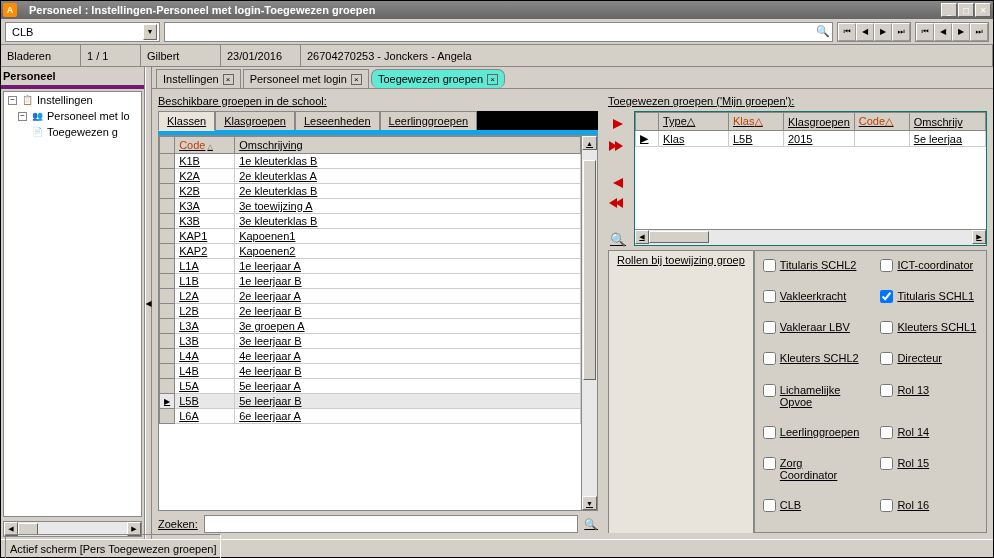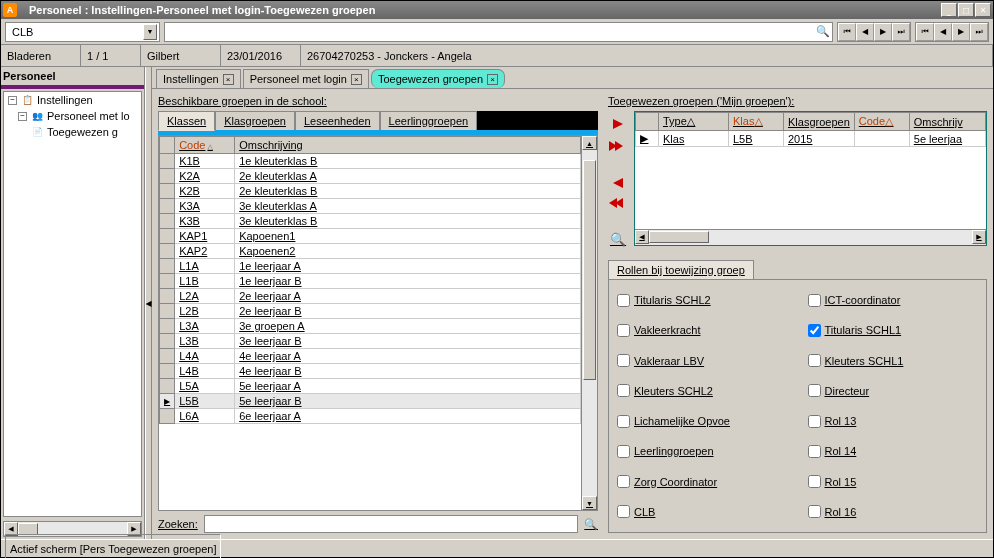--- a/index.html
+++ b/index.html
@@ -84,26 +84,26 @@
 .wand-btn { font-size: 13px; color: #008; }
 
 .assigned-grid-wrap { flex: 1; border: 1px solid #0f766e; background: #fff; display: flex; flex-direction: column; overflow: hidden; }
 .assigned-grid { flex: 1; overflow: auto; }
 .assigned-grid table { width: 100%; border-collapse: collapse; }
 .assigned-grid th { background: #d4d0c8; border: 1px solid #888; padding: 2px 4px; text-align: left; font-weight: normal; }
 .assigned-grid th.sorted { color: #c04000; }
 .assigned-grid td { border: 1px solid #ccc; padding: 1px 4px; }
 .ag-hscroll { height: 16px; background: #e8e8e8; border-top: 1px solid #888; display: flex; }
 
-.roles-section { margin-top: 14px; display: flex; flex-direction: column; flex: 1; }
+.roles-section { margin-top: 4px; display: flex; flex-direction: row; flex: 1; }
 .roles-tabs { display: flex; }
 .roles-tab { padding: 3px 8px; border: 1px solid #888; border-bottom: none; background: #d4d0c8; cursor: pointer; }
 .roles-tab.active { background: #e8e4dc; }
 .roles-grid { border: 1px solid #888; background: #d4d0c8; padding: 8px; flex: 1; display: grid; grid-template-columns: 1fr 1fr; gap: 6px 20px; }
-.chk { display: flex; align-items: center; gap: 4px; }
+.chk { display: flex; align-items: flex-start; gap: 4px; }
 .chk input { margin: 0; }
 
 .divider-handle { width: 7px; background: #d4d0c8; border-left: 1px solid #fff; border-right: 1px solid #888; display: flex; align-items: center; justify-content: center; cursor: ew-resize; }
 .divider-handle span { font-size: 8px; }
 
 .statusbar { height: 18px; background: #d4d0c8; border-top: 1px solid #fff; padding: 1px 4px; display: flex; align-items: center; }
 .status-cell { border: 1px solid #888; border-right-color: #fff; border-bottom-color: #fff; padding: 3px 4px; height: 29px; display: flex; align-items: center; }
 </style>
 </head>
 <body>
@@ -231,21 +231,21 @@
                       <td>2e kleuterklas A</td>
                     </tr>
                     <tr>
                       <td class="rowsel"></td>
                       <td>K2B</td>
                       <td>2e kleuterklas B</td>
                     </tr>
                     <tr>
                       <td class="rowsel"></td>
                       <td>K3A</td>
-                      <td>3e kleuterklas A</td>
+                      <td>3e toewijzing A</td>
                     </tr>
                     <tr>
                       <td class="rowsel"></td>
                       <td>K3B</td>
                       <td>3e kleuterklas B</td>
                     </tr>
                     <tr>
                       <td class="rowsel"></td>
                       <td>KAP1</td>
                       <td>Kapoenen1</td>

